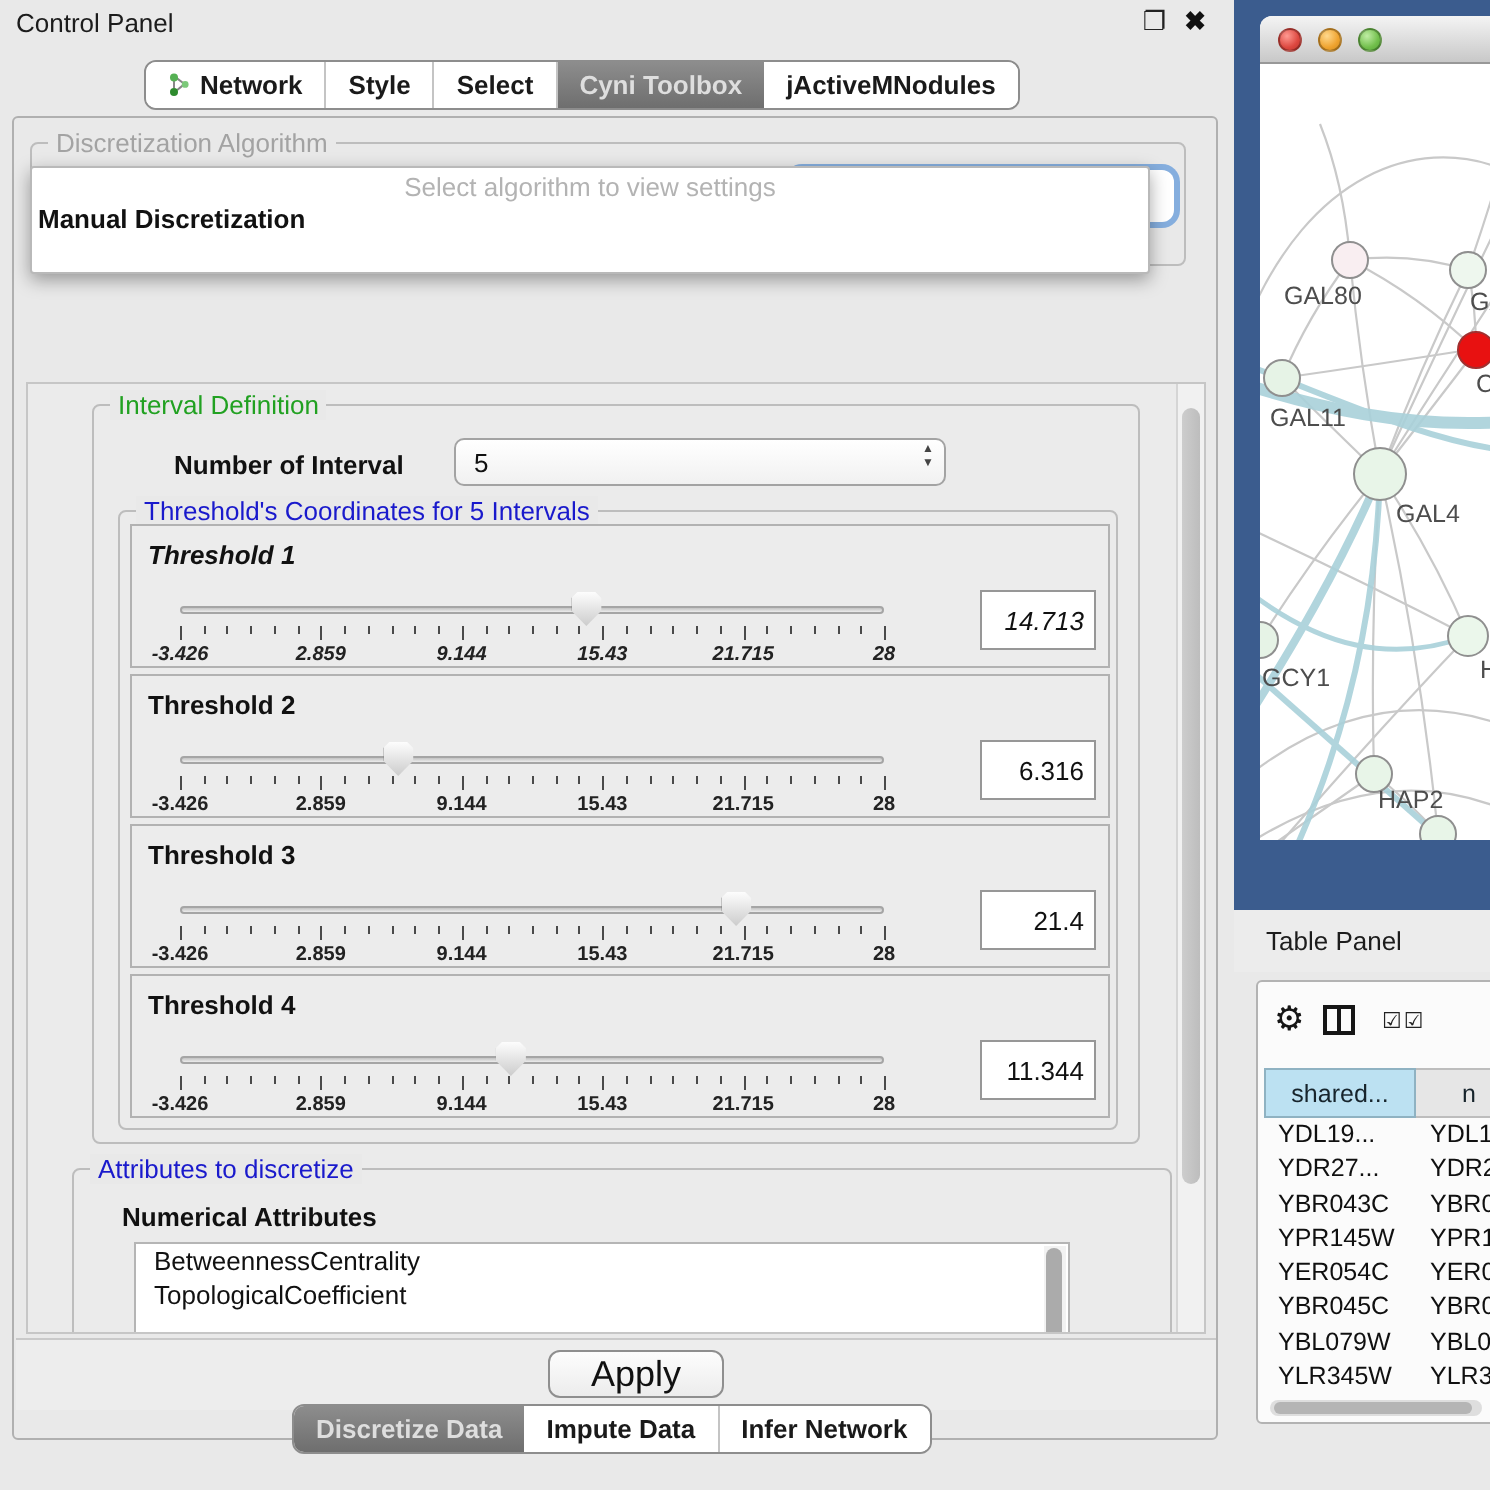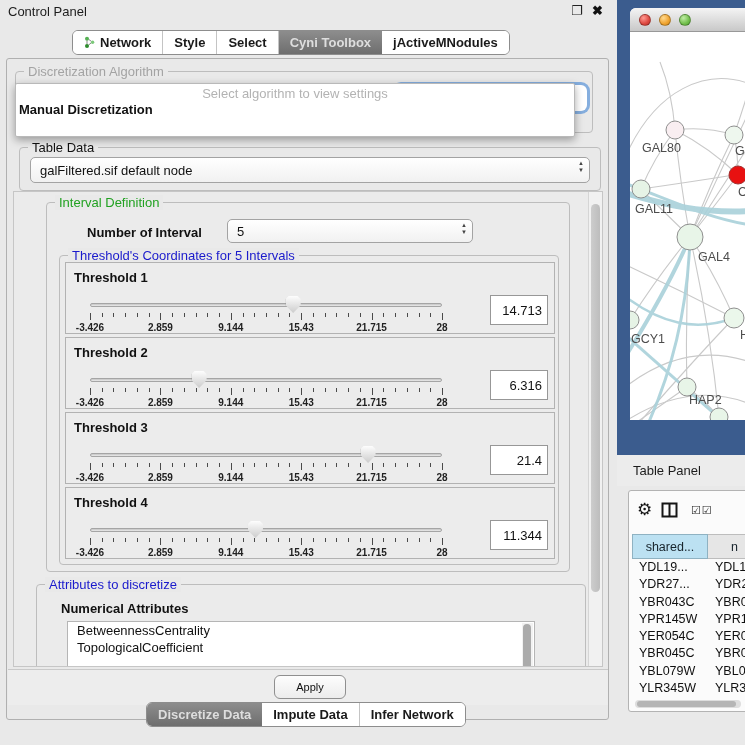--- a/index.html
+++ b/index.html
@@ -60,21 +60,21 @@
     background:linear-gradient(90deg,#cdcdcd,#bdbdbd); border-radius:5px; }
 
   .interval-group { left:32px; top:10px; width:524px; height:370px; }
   .noi-label { position:absolute; left:40px; top:22px; font-size:13px; font-weight:bold; color:#111; }
   .cb-intervals { left:180px; top:16px; width:246px; height:24px; }
   .thr-group { position:absolute; left:12px; top:52px; width:500px; height:310px;
     border:1px solid #bdbdbd; border-radius:4px; }
 
   .thr-panel { position:absolute; left:5px; width:490px; height:72px;
     border:1px solid #b2b2b2; background:#ececec; }
-  .thr-panel:nth-of-type(1){ top:6px; } .thr-panel:nth-of-type(2){ top:81px; }
+  .thr-panel:nth-of-type(1){ top:6px;font-style:italic; } .thr-panel:nth-of-type(2){ top:81px; }
   .thr-panel:nth-of-type(3){ top:156px; } .thr-panel:nth-of-type(4){ top:231px; }
   .thr-label { position:absolute; left:8px; top:7px; font-size:13px; font-weight:bold; color:#111; }
   .slider-zone { position:absolute; left:22px; top:32px; width:360px; height:38px; }
   .track { position:absolute; left:2px; top:8px; width:352px; height:4px;
     background:linear-gradient(#c3c3c3,#ececec); border:1px solid #a5a5a5; border-radius:3px; }
   .thumb { position:absolute; top:1px; width:15px; height:17px;
     background:linear-gradient(#fdfdfd,#cccccc); filter:drop-shadow(0 0 1px #777);
     clip-path:polygon(20% 0%,80% 0%,100% 18%,100% 55%,50% 100%,0% 55%,0% 18%); }
   .ticks { position:absolute; left:0; top:18px; width:100%; height:8px; }
   .ticks i { position:absolute; width:1px; background:#4a4a4a; }
@@ -90,23 +90,23 @@
   .attrs-group { left:22px; top:392px; width:550px; height:120px; }
   .attrs-sub { position:absolute; left:24px; top:16px; font-size:13px; font-weight:bold; color:#111; }
   .attr-list { position:absolute; left:30px; top:36px; width:468px; height:80px; background:#fff;
     border:1px solid #b5b5b5; overflow:hidden; }
   .attr-item { font-size:13px; color:#111; padding:1px 0 1px 9px; line-height:15px; }
   .list-scroll { position:absolute; right:1px; top:1px; width:11px; height:66px; background:#f2f2f2; }
   .list-thumb { position:absolute; left:1px; top:1px; width:8px; height:60px; background:#ababab; border-radius:4px; }
 
   .apply-strip { position:absolute; left:1px; top:610px; width:600px; height:36px;
     background:#ededed; border-top:1px solid #c9c9c9; }
-  .apply-btn { position:absolute; left:266px; top:5px; width:72px; height:24px;
+  .apply-btn { position:absolute; left:266px; top:5px; width:88px; height:24px;
     background:linear-gradient(#fdfdfd,#ececec); border:1px solid #8f8f8f; border-radius:6px;
-    font-size:11px; color:#111; display:flex; align-items:center; justify-content:center; cursor:default;text-align:center; }
+    font-size:18px; color:#111; display:flex; align-items:center; justify-content:center; cursor:default;text-align:center; }
 
   
   .side { position:absolute; left:617px; top:0; width:128px; height:745px; background:#e9e9e9; }
   .net-outer { position:absolute; left:0; top:0; width:128px; height:455px; background:#3b5c8e; }
   .mac-window { position:absolute; left:13px; top:8px; width:115px; height:412px;
     border-radius:6px 0 0 0; overflow:hidden; background:#fff; }
   .mac-titlebar { position:relative; height:24px; background:linear-gradient(#f4f4f4,#c8c8c8);
     border-bottom:1px solid #989898; display:flex; align-items:center; padding-left:9px; gap:8px; }
   .light { width:12px; height:12px; border-radius:50%; border:1px solid rgba(0,0,0,0.28); }
   .light.red { background:radial-gradient(circle at 35% 30%, #ff9a92, #dd4840 60%, #bc352d); }
@@ -175,27 +175,20 @@
     <div class="group algo-group">
       <span class="group-title t-gray">Discretization Algorithm</span>
     </div>
     <div class="hidden-combo"></div>
 
     <div class="popup">
       <div class="popup-placeholder">Select algorithm to view settings</div>
       <div class="popup-opt bold">Manual Discretization</div>
     </div>
 
-    <div class="group tabledata-group">
-      <span class="group-title t-black">Table Data</span>
-      <div class="combobox cb-tabledata">
-        <span>galFiltered.sif default node</span>
-        <span class="stepper">▲<span>▼</span></span>
-      </div>
-    </div>
 
     <div class="scrollarea">
       <div class="group interval-group">
         <span class="group-title t-green">Interval Definition</span>
         <span class="noi-label">Number of Interval</span>
         <div class="combobox cb-intervals">
           <span>5</span>
           <span class="stepper">▲<span>▼</span></span>
         </div>
         <div class="thr-group">

